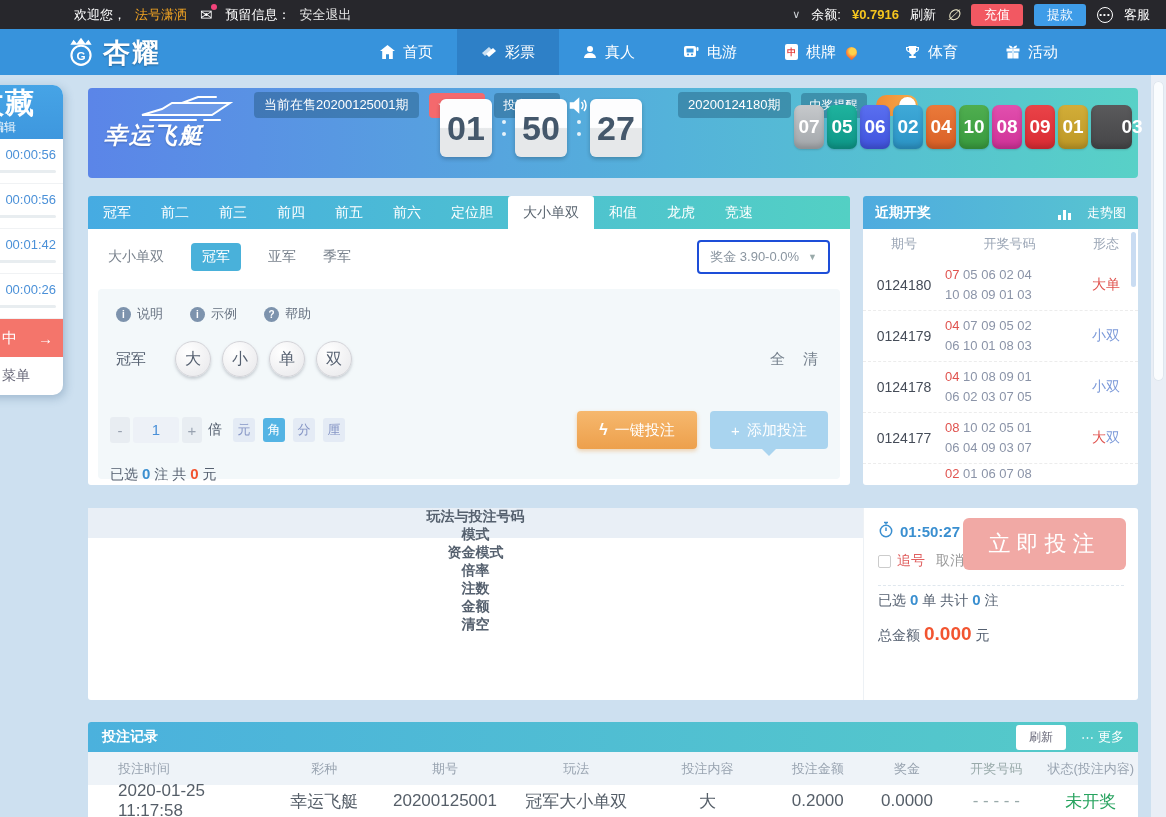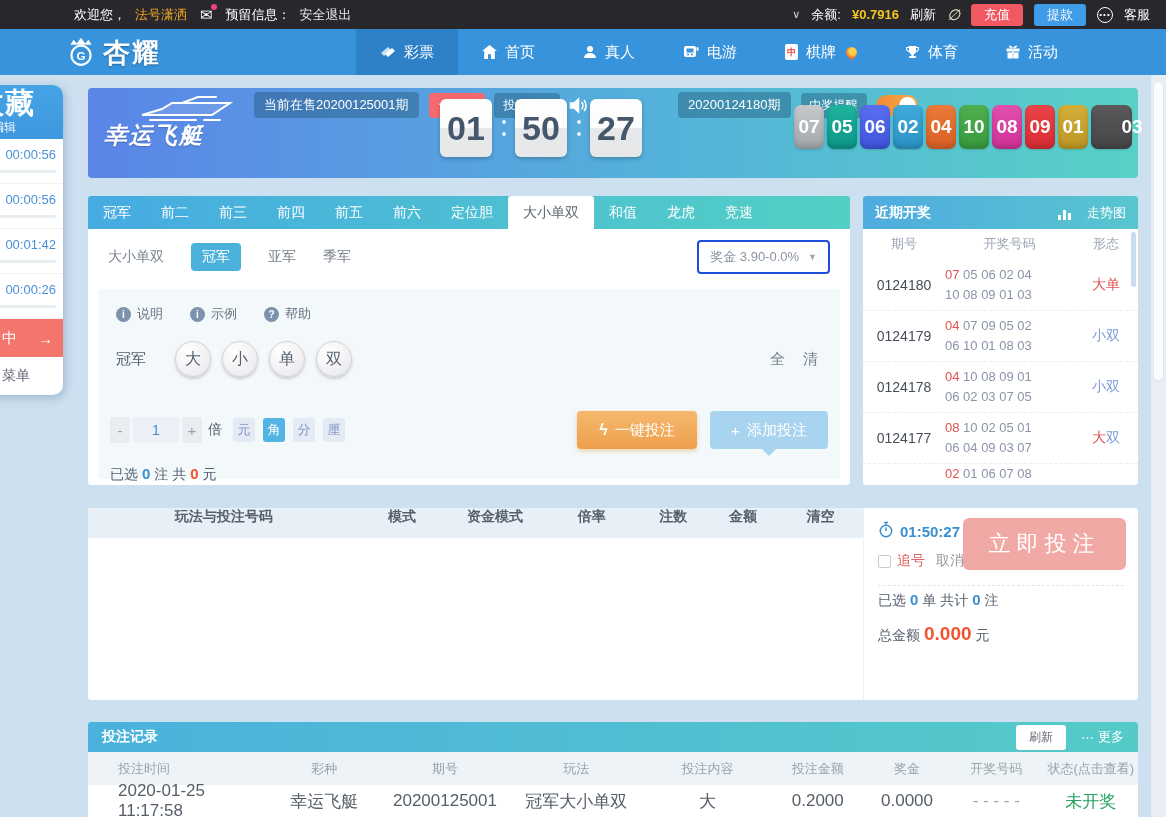--- a/index.html
+++ b/index.html
@@ -108,21 +108,21 @@
   .r-issue{width:82px;text-align:center;color:#454c58;font-size:14px;}
   .r-nums{flex:1;font-size:13px;color:#8b94a8;line-height:20px;}
   .r-first{color:#e0534f;}
   .r-shape{width:64px;text-align:center;font-size:14px;}
   .recent-row.partial{height:23px;align-items:flex-start;overflow:hidden;}
   .recent-scroll{position:absolute;right:2px;top:36px;width:5px;height:55px;background:#c9dcf2;border-radius:3px;}
 
   
   .mid{position:absolute;left:88px;top:508px;width:1050px;height:192px;background:#fff;border-radius:3px;display:flex;z-index:2;}
   .mid-left{width:775px;}
-  .bet-cols{height:30px;background:#e9eff6;display:flex;color:#55606e;font-size:14px;font-weight:bold;}
+  .bet-cols{height:30px;background:#e9eff6;display:flex;align-items:center;color:#55606e;font-size:14px;font-weight:bold;flex-direction:column;}
   .bet-col{text-align:center;}
   .bet-col:nth-child(1){width:35%;}.bet-col:nth-child(2){width:11%;}.bet-col:nth-child(3){width:13%;}
   .bet-col:nth-child(4){width:12%;}.bet-col:nth-child(5){width:9%;}.bet-col:nth-child(6){width:9%;}
   .bet-col:nth-child(7){width:11%;}
   .mid-right{flex:1;border-left:1px solid #edf1f5;position:relative;padding:13px 14px;}
   .cd-row{display:flex;align-items:center;gap:6px;color:#3a8fd0;font-weight:bold;font-size:15px;}
   .chase-row{margin-top:11px;display:flex;align-items:center;gap:6px;font-size:14px;}
   .chk{width:13px;height:13px;border:1px solid #ccc;background:#fff;border-radius:2px;cursor:pointer;}
   .chase{color:#e06060;cursor:pointer;}
   .cancel{color:#999;margin-left:5px;cursor:pointer;}
@@ -195,38 +195,38 @@
       <span>
         <svg width="34" height="34" viewBox="0 0 32 32">
             <path d="M6 10 L9 5.5 L12 9 L16 3.5 L20 9 L23 5.5 L26 10 Z" fill="#fff"></path>
             <circle cx="16" cy="20" r="9" fill="none" stroke="#fff" stroke-width="2"></circle>
             <text x="16" y="24" font-size="11" fill="#fff" text-anchor="middle" font-weight="bold">G</text>
           </svg>
       </span>
       <span class="logo-text">杏耀</span>
     </div>
     <div class="nav-items" id="nav-items">
+        <div class="nav-item">
+          <span class="nav-ico">
+            <svg width="15" height="14" viewBox="0 0 15 14">
+              <path d="M7.5 0 L15 6 H12.8 V14 H9 V9.2 H6 V14 H2.2 V6 H0 Z" fill="#fff"></path>
+            </svg>
+          </span>
+          <span>首页</span>
+        </div>
         <div class="nav-item active">
           <span class="nav-ico">
             <svg width="16" height="14" viewBox="0 0 16 14">
               <g fill="#fff">
                 <path d="M1 8 L8 2 L11 5 L4 11 Z" opacity=".75"></path>
                 <path d="M5 9 L12 3 L15 6 L8 12 Z"></path>
               </g>
             </svg>
           </span>
           <span>彩票</span>
-        </div>
-        <div class="nav-item">
-          <span class="nav-ico">
-            <svg width="15" height="14" viewBox="0 0 15 14">
-              <path d="M7.5 0 L15 6 H12.8 V14 H9 V9.2 H6 V14 H2.2 V6 H0 Z" fill="#fff"></path>
-            </svg>
-          </span>
-          <span>首页</span>
         </div>
         <div class="nav-item">
           <span class="nav-ico">
             <svg width="14" height="14" viewBox="0 0 14 14">
               <g fill="#fff">
                 <circle cx="7" cy="4" r="3"></circle>
                 <path d="M1 13 a6 5 0 0 1 12 0 Z"></path>
               </g>
             </svg>
           </span>
@@ -544,21 +544,21 @@
     </div>
     <div class="rec-cols" id="rec-cols">
         <span class="rcell">投注时间</span>
         <span class="rcell">彩种</span>
         <span class="rcell">期号</span>
         <span class="rcell">玩法</span>
         <span class="rcell">投注内容</span>
         <span class="rcell">投注金额</span>
         <span class="rcell">奖金</span>
         <span class="rcell">开奖号码</span>
-        <span class="rcell">状态(点击查看)</span>
+        <span class="rcell">状态(投注内容)</span>
       </div>
     <div id="rec-rows">
         <div class="rec-row">
           <span class="rcell">2020-01-25 11:17:58</span>
           <span class="rcell">幸运飞艇</span>
           <span class="rcell">20200125001</span>
           <span class="rcell">冠军大小单双</span>
           <span class="rcell">大</span>
           <span class="rcell">0.2000</span>
           <span class="rcell">0.0000</span>

